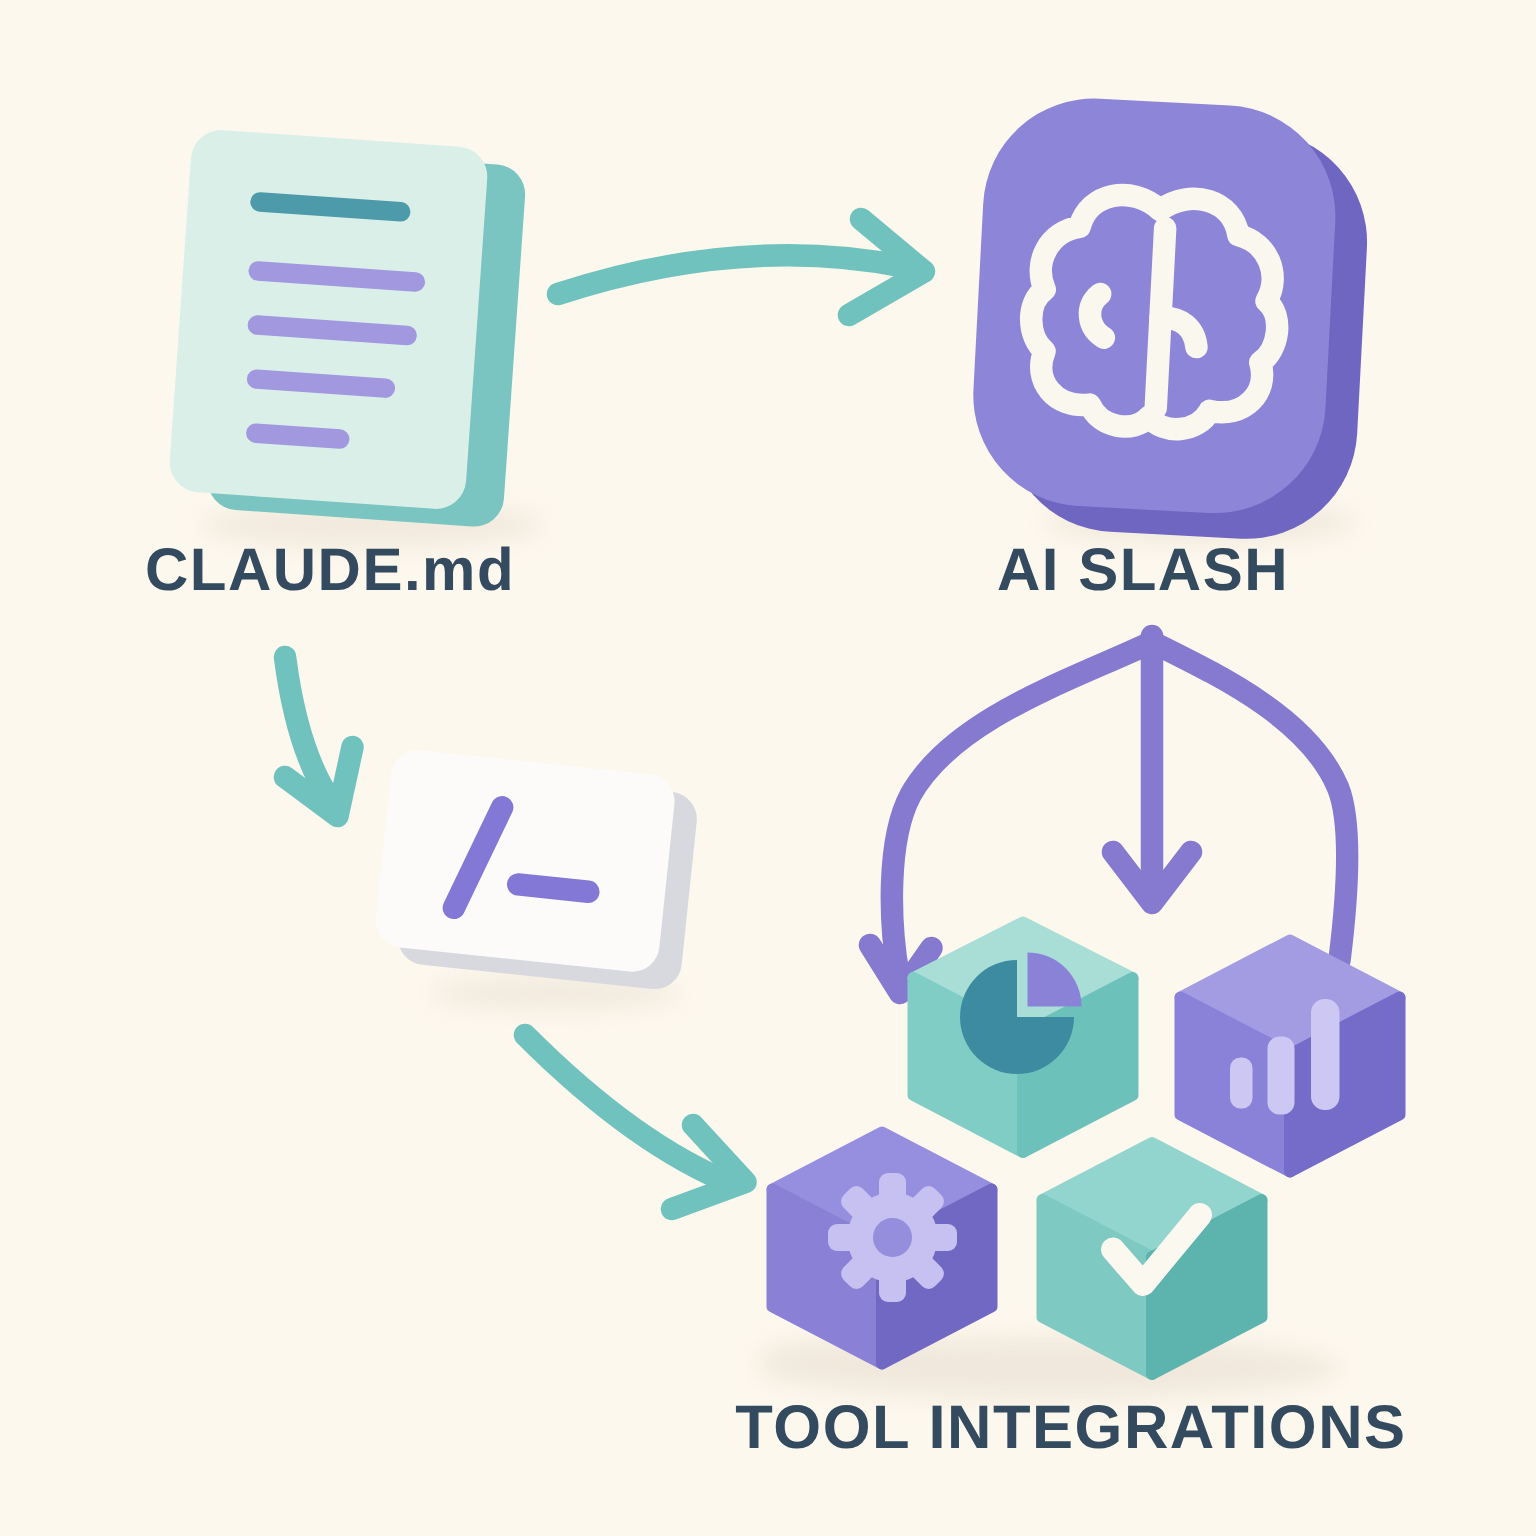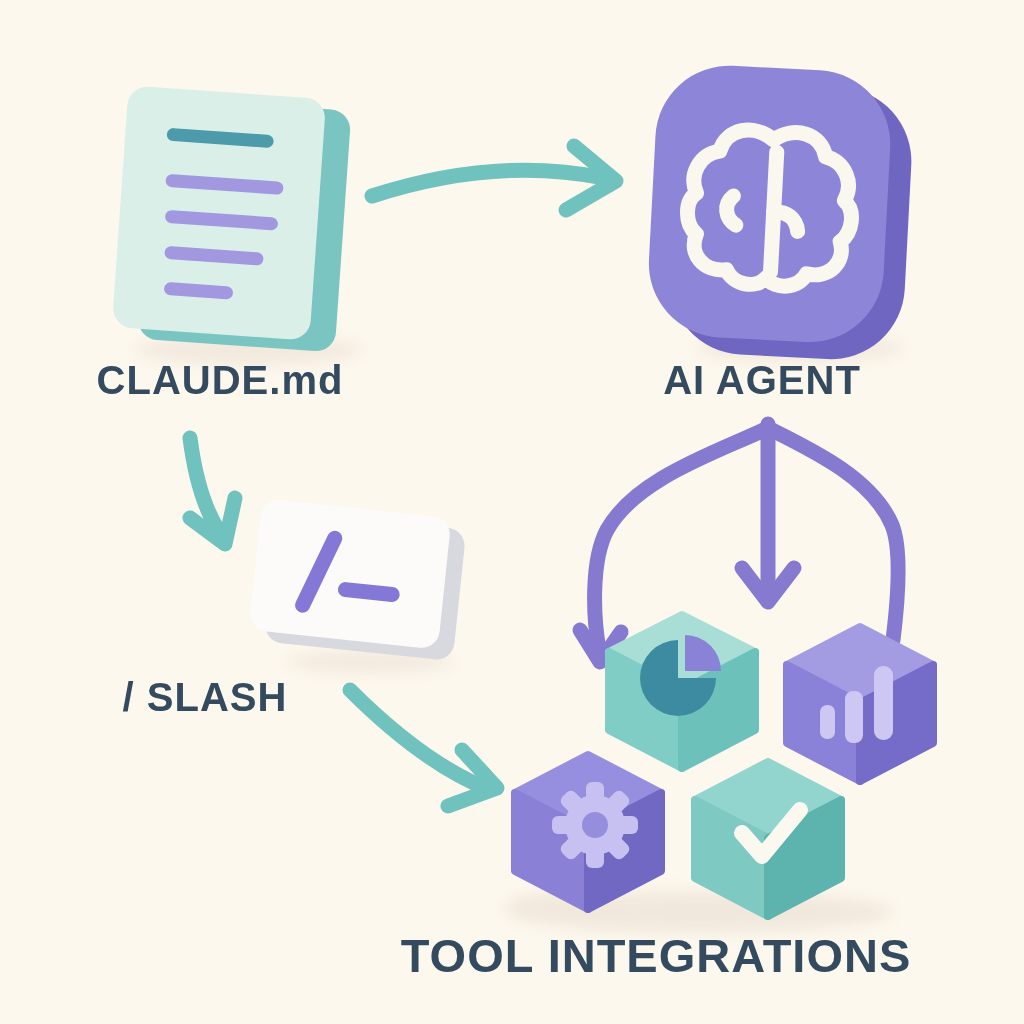--- a/index.html
+++ b/index.html
@@ -141,21 +141,20 @@
   <g stroke-linejoin="round">
     <polygon points="768,762 841,800 768,838 695,800" fill="#92d5ce" stroke="#92d5ce" stroke-width="8"></polygon>
     <polygon points="695,800 768,838 768,916 695,878" fill="#7ec9c1" stroke="#7ec9c1" stroke-width="8"></polygon>
     <polygon points="841,800 768,838 768,916 841,878" fill="#5db3ad" stroke="#5db3ad" stroke-width="8"></polygon>
     <path d="M742,833 L762,856 L800,810" stroke="#fbf8f0" stroke-width="16" fill="none" stroke-linecap="round" stroke-linejoin="round"></path>
   </g>
 </svg>
 
 <div class="label" style="left:220px; top:358px; font-size:40px;">CLAUDE.md</div>
 
-<div class="label" style="left:762px; top:358px; font-size:40px;">AI AGENT</div>
+<div class="label" style="left:762px; top:358px; font-size:40px;">AI SLASH</div>
 
 <div class="label two-line" style="left:205px; top:672px; font-size:40px;">
-  <div>/ SLASH</div>
 </div>
 
-<div class="label" style="left:656px; top:928px; font-size:47px;">TOOL INTEGRATIONS</div>
+<div class="label" style="left:714px; top:928px; font-size:41px;">TOOL INTEGRATIONS</div>
 
 </div>
 
 </body></html>

